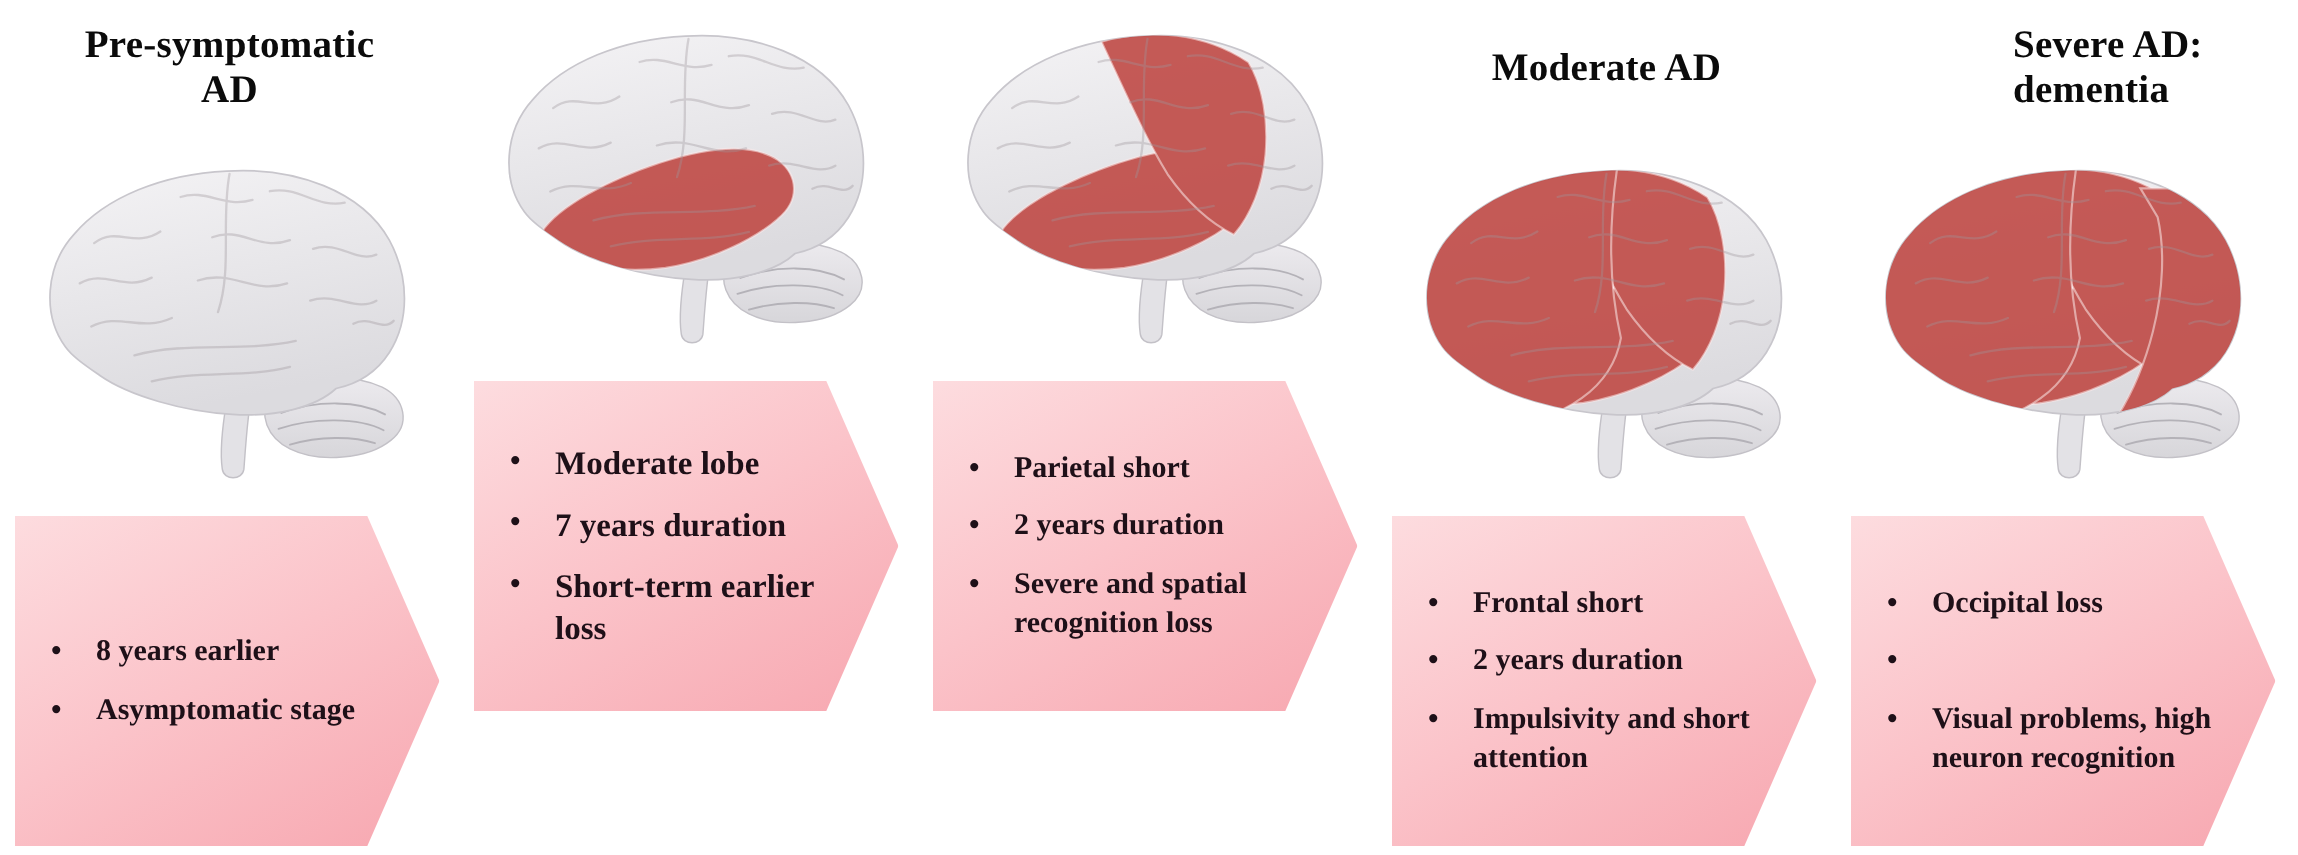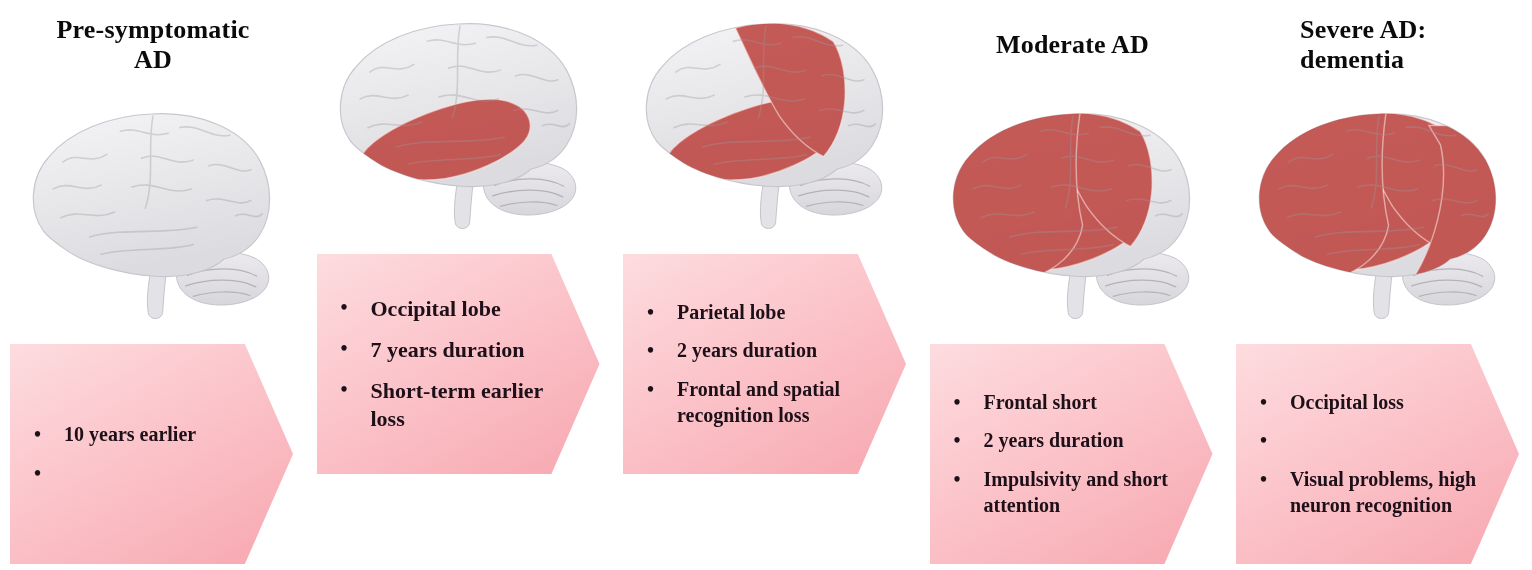--- a/index.html
+++ b/index.html
@@ -1,27 +1,27 @@
 <!DOCTYPE html>
 <html><head>
 <meta charset="utf-8">
 <style>
   html, body { margin:0; padding:0; background:#ffffff; overflow:hidden; }
   body { width:1532px; height:570px; font-family:"Liberation Serif", serif; }
-  .figure { display:flex; width:1532px; height:568px;justify-content:space-between; }
+  .figure { display:flex; width:1532px; height:568px; }
   .column { width:306px; flex:0 0 306px; display:flex; flex-direction:column; }
 
   .title { height:90px; display:flex; align-items:center; justify-content:center; }
   .title-text {
     max-width:236px; text-align:center;
     font-weight:bold; font-size:26px; line-height:1.16; color:#0b0b0b;
     letter-spacing:0.2px;
   }
   .column.severe .title { justify-content:flex-start; padding-left:74px; }
-  .column.severe .title-text { text-align:left; max-width:200px; }
+  .column.severe .title-text { text-align:left; max-width:200px;margin-left:44px; }
 
   .brain-wrap { height:242px; display:flex; align-items:center; justify-content:center; }
   svg.brain { width:288px; height:240px; }
 
   .arrow {
     margin:12px 0 0 10px;
     width:283px; height:220px; box-sizing:border-box;
     clip-path: polygon(0% 0%, 83% 0%, 100% 50%, 83% 100%, 0% 100%);
     background: linear-gradient(150deg, #fddcdf 0%, #fbc3c9 48%, #f7a7b0 100%);
     display:flex; flex-direction:column; justify-content:center;
@@ -116,24 +116,25 @@
           <use href="#r-frontal" style="display:none"></use>
           <use href="#r-occipital" style="display:none"></use>
         </g>
         <use href="#g-sulci" clip-path="url(#cerebrum-clip)" opacity="0.45"></use>
       </svg>
     </div>
     <div class="arrow">
       <ul class="bullets">
         <li>
             <span class="dot">•</span>
-            <span>10 years earlier</span>
-          </li>
-        <li>
-            <span class="dot">•</span>
+            <span>8 years earlier</span>
+          </li>
+        <li>
+            <span class="dot">•</span>
+            <span>Asymptomatic stage</span>
           </li>
       </ul>
     </div>
   </div>
 
   <div class="column mci">
     <div class="brain-wrap">
       <svg class="brain" viewBox="0 0 300 250">
         <use href="#brain-base"></use>
         <g clip-path="url(#cerebrum-clip)" opacity="0.9" fill="#bf4a45" stroke="rgba(255,235,235,0.55)" stroke-width="1.5">
@@ -142,21 +143,21 @@
           <use href="#r-frontal" style="display:none"></use>
           <use href="#r-occipital" style="display:none"></use>
         </g>
         <use href="#g-sulci" clip-path="url(#cerebrum-clip)" opacity="0.45"></use>
       </svg>
     </div>
     <div class="arrow">
       <ul class="bullets">
         <li>
             <span class="dot">•</span>
-            <span>Occipital lobe</span>
+            <span>Moderate lobe</span>
           </li>
         <li>
             <span class="dot">•</span>
             <span>7 years duration</span>
           </li>
         <li>
             <span class="dot">•</span>
             <span>Short-term earlier loss</span>
           </li>
       </ul>
@@ -173,29 +174,29 @@
           <use href="#r-frontal" style="display:none"></use>
           <use href="#r-occipital" style="display:none"></use>
         </g>
         <use href="#g-sulci" clip-path="url(#cerebrum-clip)" opacity="0.45"></use>
       </svg>
     </div>
     <div class="arrow">
       <ul class="bullets">
         <li>
             <span class="dot">•</span>
-            <span>Parietal lobe</span>
+            <span>Parietal short</span>
           </li>
         <li>
             <span class="dot">•</span>
             <span>2 years duration</span>
           </li>
         <li>
             <span class="dot">•</span>
-            <span>Frontal and spatial recognition loss</span>
+            <span>Severe and spatial recognition loss</span>
           </li>
       </ul>
     </div>
   </div>
 
   <div class="column moderate">
     <div class="title">
       <div class="title-text">Moderate AD</div>
     </div>
     <div class="brain-wrap">

